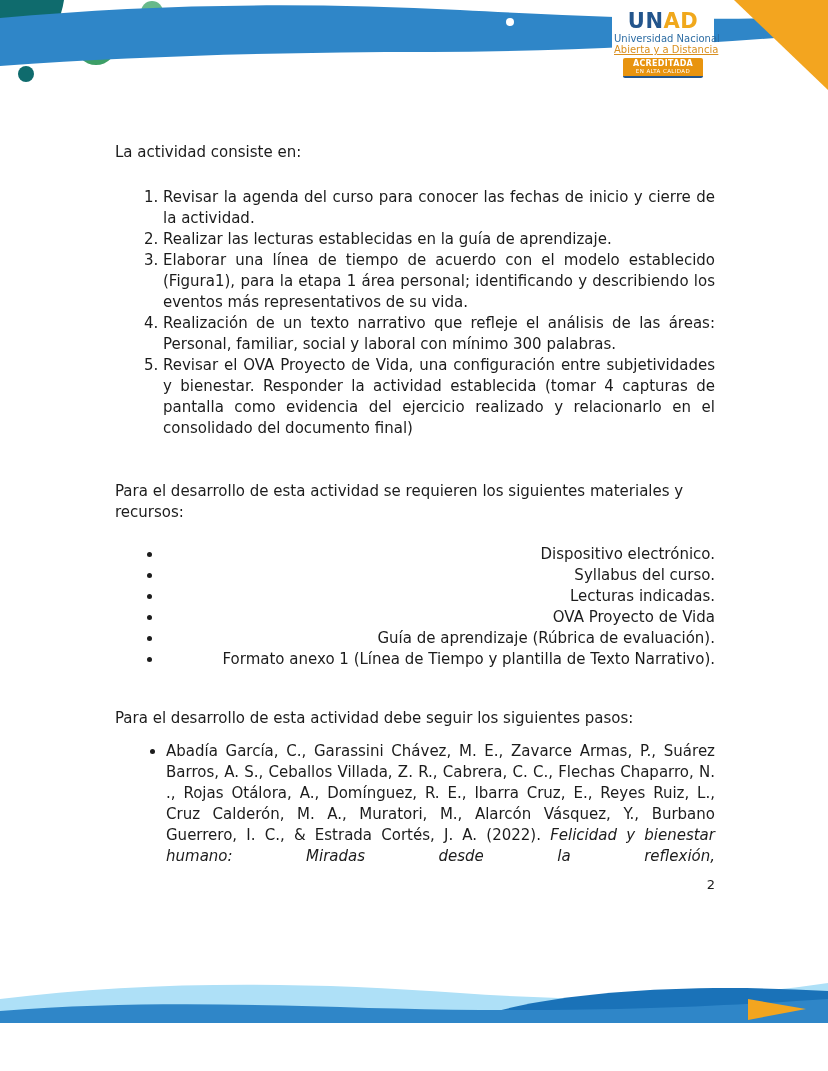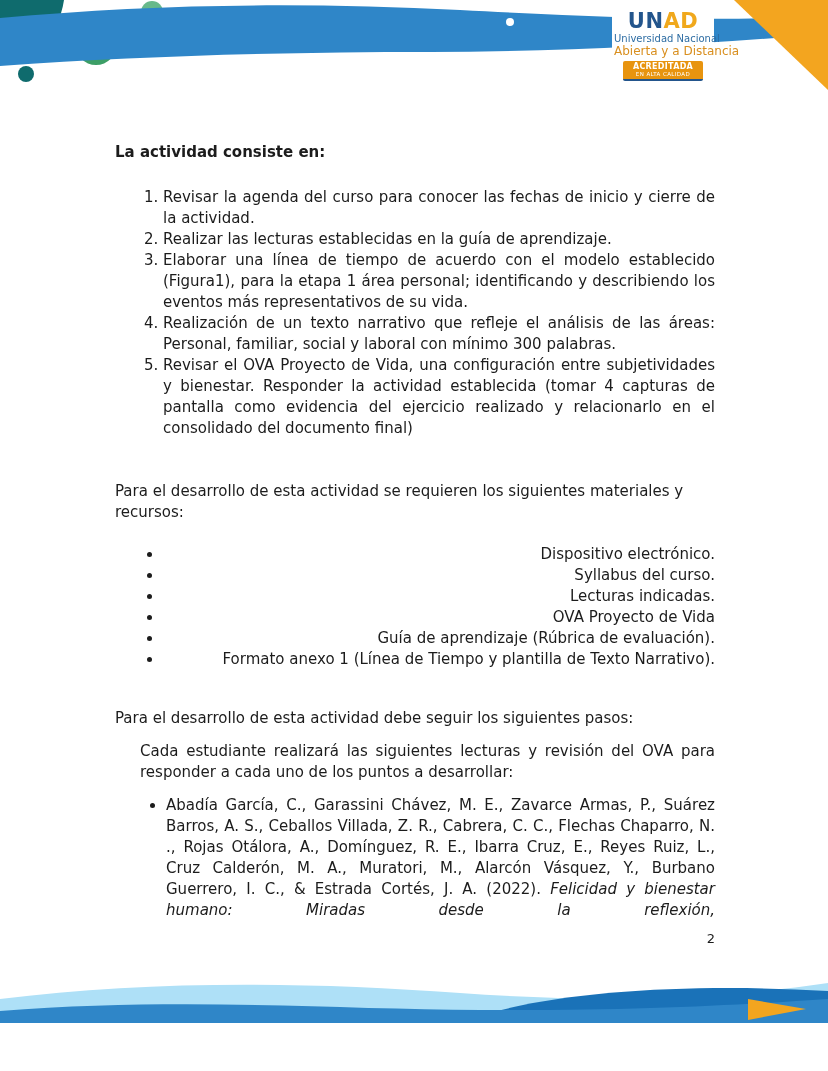--- a/index.html
+++ b/index.html
@@ -17,35 +17,35 @@
 
   .logo {
     position:absolute; top:8px; left:612px; width:102px;
     text-align:center; background:#ffffff; padding:2px 2px 3px;
     border-radius:4px;
   }
   .logo-word { font-size:21px; font-weight:bold; line-height:1.05; letter-spacing:0.5px; }
   .lg-blue { color:#23558c; }
   .lg-yellow { color:#f0a81c; }
   .logo-sub1 { font-size:10px; color:#2e6da3; margin-top:1px; white-space:nowrap; }
-  .logo-sub2 { font-size:12px; color:#d98f1f; white-space:nowrap; }
+  .logo-sub2 { font-size:10px; color:#d98f1f; white-space:nowrap;text-decoration:underline; }
   .badge {
     margin:3px auto 0; width:80px;
     background:#e8940f; border-radius:2px;
     padding:1px 4px 2px;
     border-bottom:2px solid #23558c;
   }
   .badge-l1 { font-size:8px; font-weight:bold; color:#ffffff; letter-spacing:0.3px; }
   .badge-l2 { font-size:5.5px; color:#ffffff; letter-spacing:0.4px; }
 
   .content {
     position:absolute; left:115px; top:0; width:600px;
     font-size:15px; line-height:21px;
   }
-  .intro { margin-top:142px;font-weight:bold; }
+  .intro { margin-top:142px; }
   ol.steps { margin-top:24px; padding-left:48px; }
   ol.steps li { text-align:justify; }
   .materials-intro { margin-top:42px; }
   ul.materials { margin-top:21px; padding-left:48px; list-style:disc;text-align:right; }
   .steps-intro { margin-top:38px; }
   .paso-title { margin-top:39px; font-weight:bold; }
   .paso-text { margin-top:12px; margin-left:25px; text-align:justify; }
   ul.refs { margin-top:12px; padding-left:51px; list-style:disc; }
   ul.refs li { text-align:justify; text-align-last:justify; }
   ul.refs em { }
@@ -94,21 +94,20 @@
       <li>Syllabus del curso.</li>
       <li>Lecturas indicadas.</li>
       <li>OVA Proyecto de Vida</li>
       <li>Guía de aprendizaje (Rúbrica de evaluación).</li>
       <li>Formato anexo 1 (Línea de Tiempo y plantilla de Texto Narrativo).</li>
     </ul>
 
     <p class="steps-intro">Para el desarrollo de esta actividad debe seguir los siguientes pasos:</p>
 
 
-    <p class="paso-text">Cada estudiante realizará las siguientes lecturas y revisión del OVA para responder a cada uno de los puntos a desarrollar:</p>
 
     <ul class="refs">
       <li><span>Abadía García, C., Garassini Chávez, M. E., Zavarce Armas, P., Suárez Barros, A. S., Ceballos Villada, Z. R., Cabrera, C. C., Flechas Chaparro, N. ., Rojas Otálora, A., Domínguez, R. E., Ibarra Cruz, E., Reyes Ruiz, L., Cruz Calderón, M. A., Muratori, M., Alarcón Vásquez, Y., Burbano Guerrero, I. C., &amp; Estrada Cortés, J. A. (2022). </span><em>Felicidad y bienestar humano: Miradas desde la reflexión,</em></li>
     </ul>
 
     <div class="page-number">2</div>
   </div>
 
   <svg class="footer-art" viewBox="0 0 828 70" preserveAspectRatio="none">
     <path d="M0,46 C140,28 300,28 460,40 C600,50 720,46 828,30 L828,70 L0,70 Z" fill="#aee0f7"></path>

